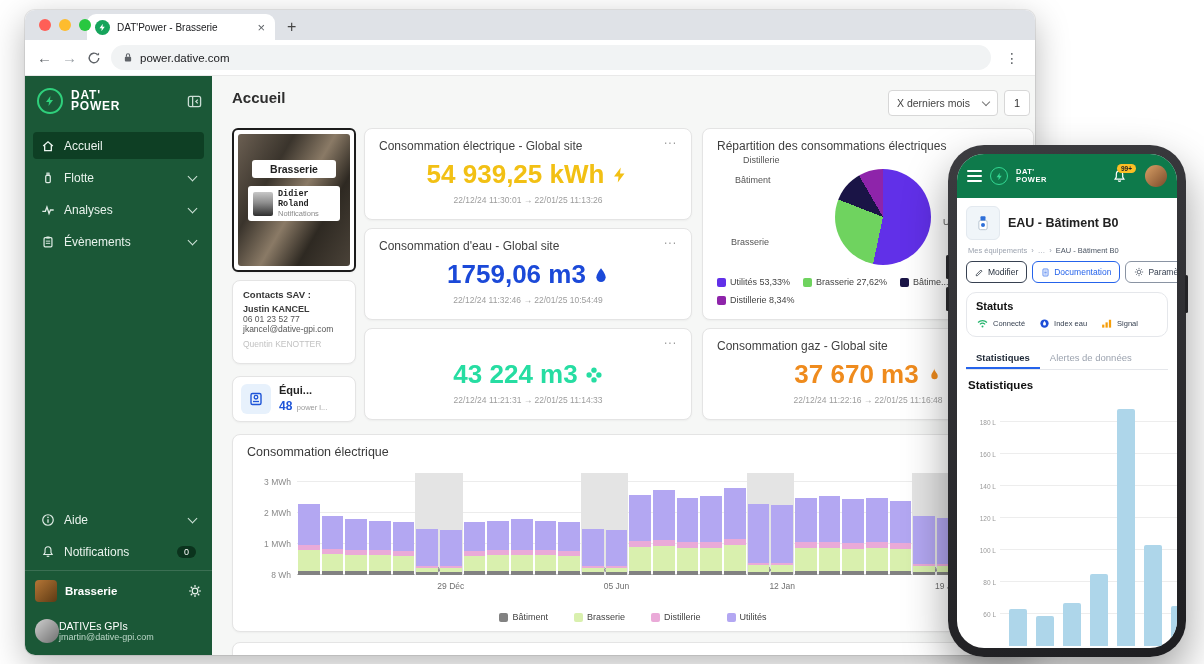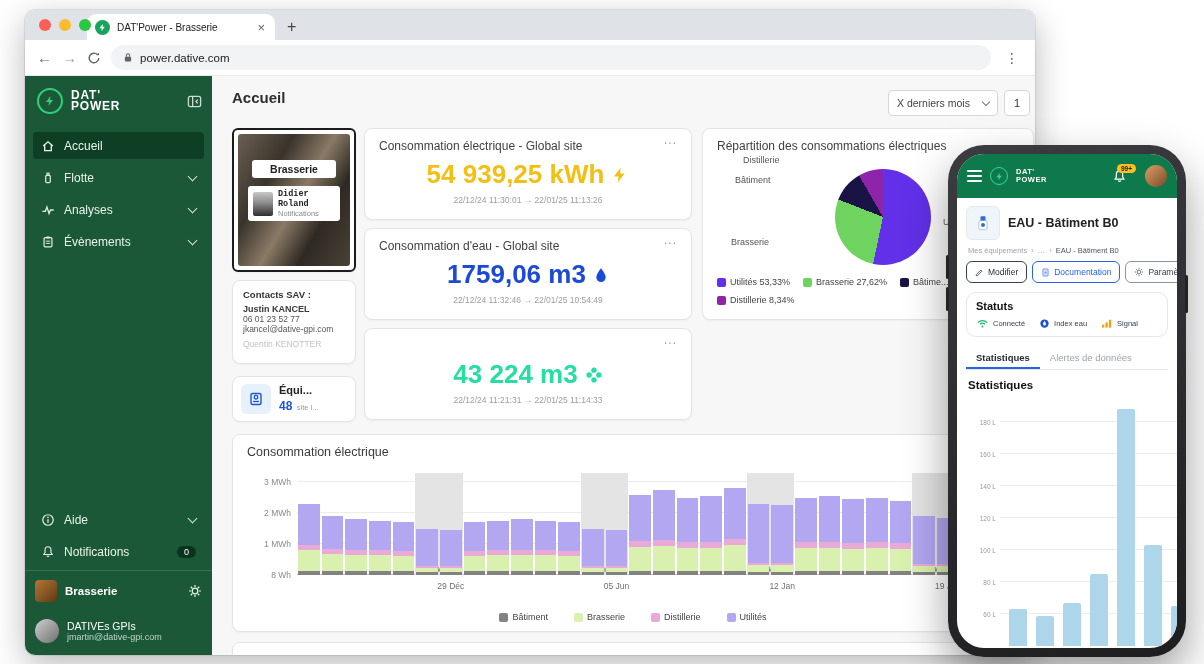--- a/index.html
+++ b/index.html
@@ -33,21 +33,21 @@
   .collapse { margin-left:auto; opacity:.9; }
   .nav { padding:8px 8px 0 8px; }
   .nav-item { display:flex; align-items:center; gap:9px; height:27px; padding:0 8px; border-radius:4px; font-size:12px; margin-bottom:5px; color:#e9f3ed; }
   .nav-item.active { background:#0e3f24; }
   .chev { margin-left:auto; width:7px; height:7px; border-right:1.5px solid #cfe3d8; border-bottom:1.5px solid #cfe3d8; transform:rotate(45deg); margin-top:-3px; }
   .side-spacer { flex:1; }
   .badge-dark { margin-left:auto; background:#0b331d; color:#fff; font-size:9px; border-radius:8px; padding:1px 7px; }
   .org-row { display:flex; align-items:center; gap:8px; padding:9px 10px; border-top:1px solid rgba(255,255,255,.14); }
   .org-avatar { width:22px; height:22px; border-radius:4px; background:linear-gradient(135deg,#b57636,#5e3a14); flex:none; }
   .org-label { font-size:11.5px; font-weight:bold; color:#fff; }
-  .account-row { display:flex; align-items:center; gap:8px; padding:8px 10px 12px 10px; }
+  .account-row { display:flex; align-items:center; gap:0; padding:8px 10px 12px 10px; }
   .account-avatar { width:24px; height:24px; border-radius:50%; background:linear-gradient(135deg,#cfcfcf,#6f6f6f); flex:none; }
   .account-name { font-size:10.5px; color:#fff; }
   .account-email { font-size:9px; color:#bcd7c8; }
 
   
   .main { position:relative; flex:1; background:#f6f7f6; overflow:hidden; }
   .page-title { position:absolute; left:20px; top:13px; font-size:15px; font-weight:bold; color:#2e2e2e; }
   .period-select { position:absolute; left:676px; top:14px; width:110px; height:26px; background:#fff; border:1px solid #d7d7d7; border-radius:4px; display:flex; align-items:center; padding:0 8px; font-size:10.5px; color:#444; }
   .period-select .chevd { margin-left:auto; width:6px; height:6px; border-right:1.4px solid #777; border-bottom:1.4px solid #777; transform:rotate(45deg); margin-top:-3px; }
   .one-box { position:absolute; left:792px; top:14px; width:26px; height:26px; background:#fff; border:1px solid #d7d7d7; border-radius:4px; display:flex; align-items:center; justify-content:center; font-size:11px; color:#333; }
@@ -350,21 +350,21 @@
           <span class="equip-icon">
             <svg width="16" height="16" viewBox="0 0 16 16">
                 <rect x="3" y="2.5" width="10" height="11" rx="1.5" fill="none" stroke="#1f55d8" stroke-width="1.4"></rect>
                 <circle cx="8" cy="6.2" r="1.8" fill="none" stroke="#1f55d8" stroke-width="1.3"></circle>
                 <line x1="5" y1="10.5" x2="11" y2="10.5" stroke="#1f55d8" stroke-width="1.3"></line>
               </svg>
           </span>
           <span style="min-width:0">
             <div class="equip-title">Équi...</div>
             <div><span class="equip-count">48</span>
-            <span class="equip-sub">site l...</span></div>
+            <span class="equip-sub">power l...</span></div>
           </span>
         </div>
 
         <div class="card kpi" style="top:52px">
           <div class="kpi-title">Consommation électrique - Global site</div>
           <div class="kpi-menu">...</div>
           <div class="kpi-value" style="color: rgb(242, 192, 20);">
             <span>54 939,25 kWh</span>
             <span>
                 <svg width="18" height="18" viewBox="0 0 24 24">
@@ -430,20 +430,33 @@
               </span>
           </div>
           <div class="pie-legend-row" style="top:166px">
             <span class="legend-item">
                 <span class="legend-sq" style="background: rgb(142, 36, 170);"></span>
                 <span>Distillerie 8,34%</span>
               </span>
           </div>
         </div>
 
+        <div class="card kpi" style="left:490px; top:252px; width:332px">
+          <div class="kpi-title">Consommation gaz - Global site</div>
+          <div class="kpi-menu">...</div>
+          <div class="kpi-value" style="color: rgb(239, 139, 29);">
+            <span>37 670 m3</span>
+            <span>
+                <svg width="16" height="18" viewBox="0 0 24 24">
+                  <path d="M12 2 C13 6.5 8 8.5 8 13.5 a4.8 4.8 0 0 0 9.6 0 C17.6 9.5 13 7.5 12 2 z" fill="currentColor"></path>
+                </svg>
+              </span>
+          </div>
+          <div class="kpi-period">22/12/24 11:22:16 → 22/01/25 11:16:48</div>
+        </div>
 
         <div class="card chart-card">
           <div class="chart-title">Consommation électrique</div>
           <div class="chart-area">
               <div class="gridline axis" style="bottom: 0%;"></div>
               <span class="ylab" style="bottom: 0%;">8 Wh</span>
               <div class="gridline" style="bottom: 30.303%;"></div>
               <span class="ylab" style="bottom: 30.303%;">1 MWh</span>
               <div class="gridline" style="bottom: 60.6061%;"></div>
               <span class="ylab" style="bottom: 60.6061%;">2 MWh</span>

